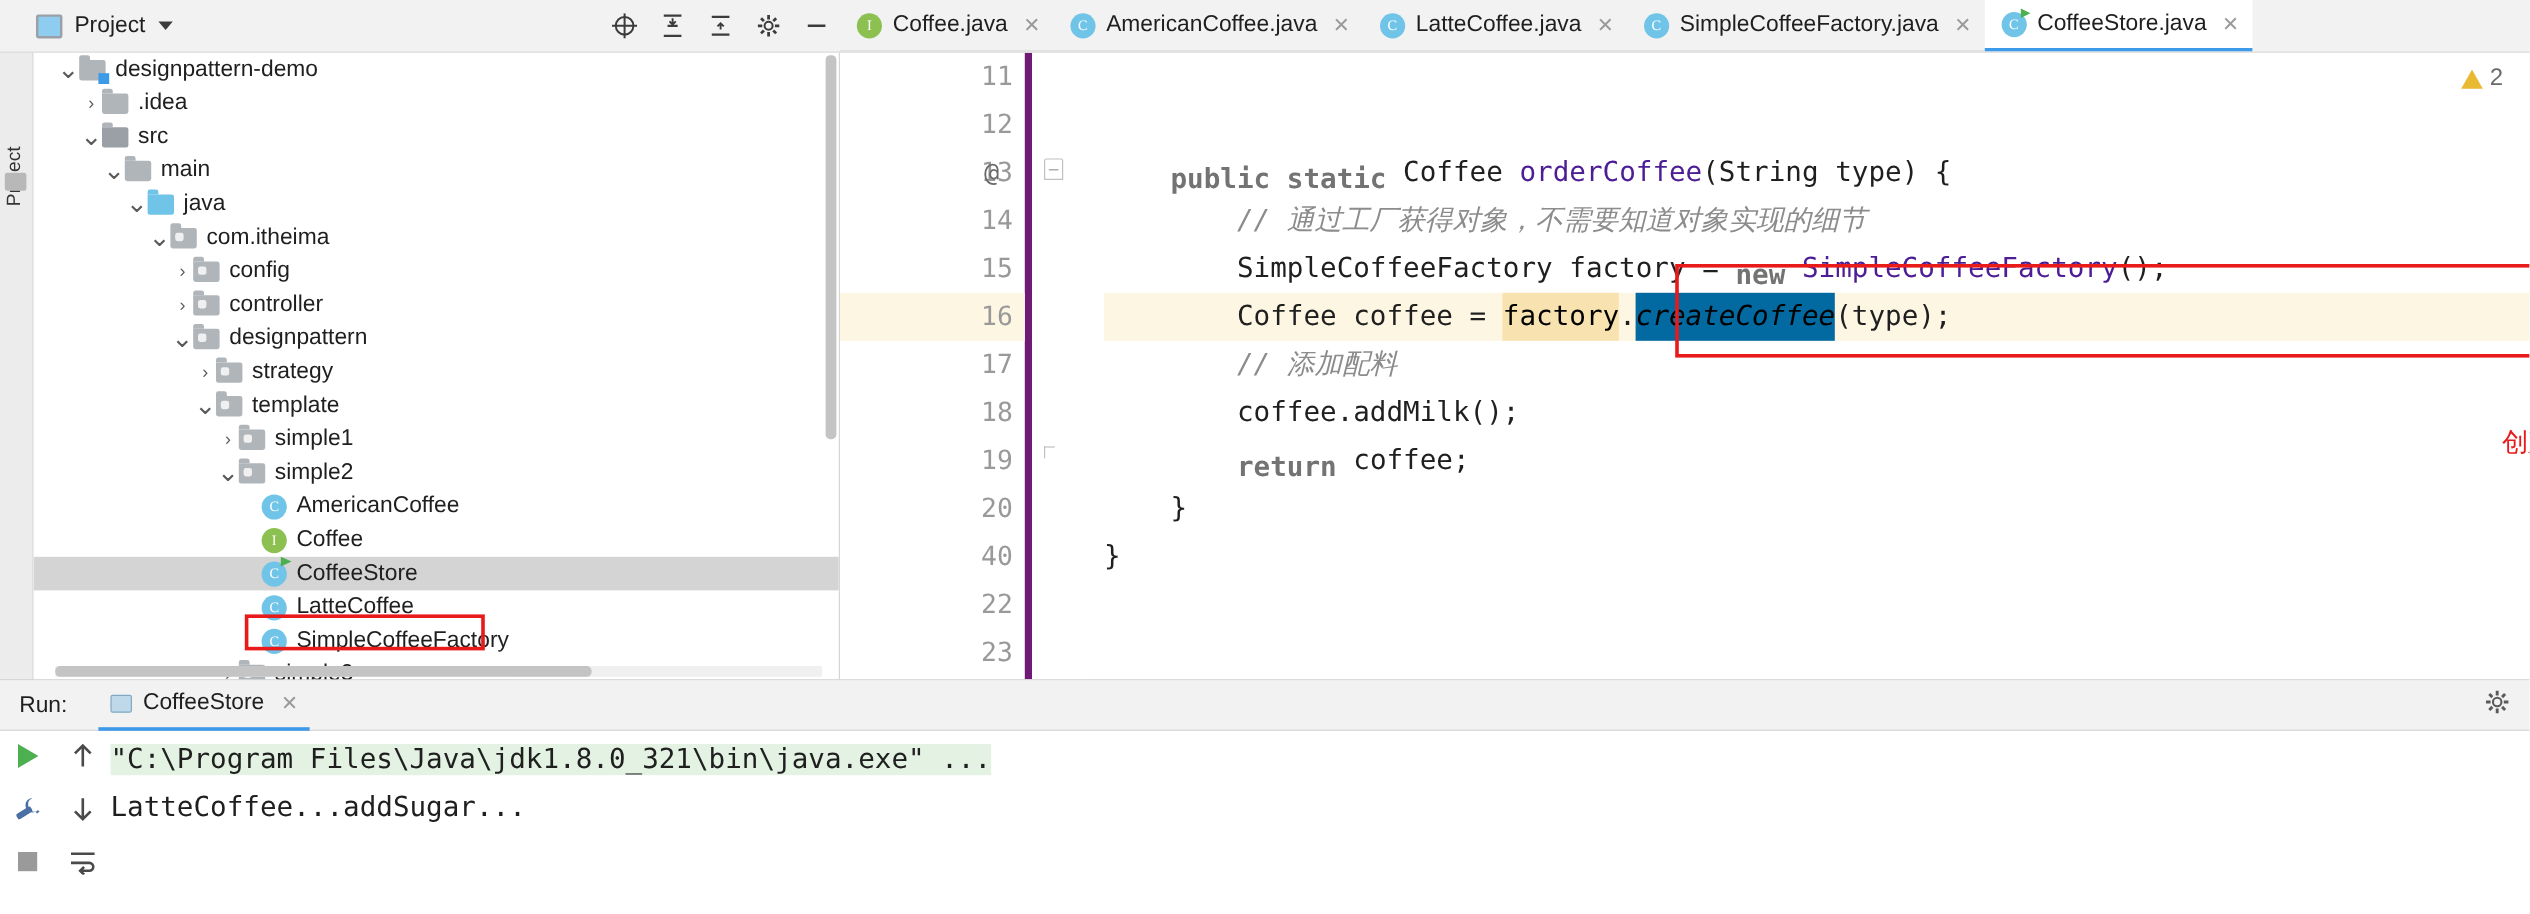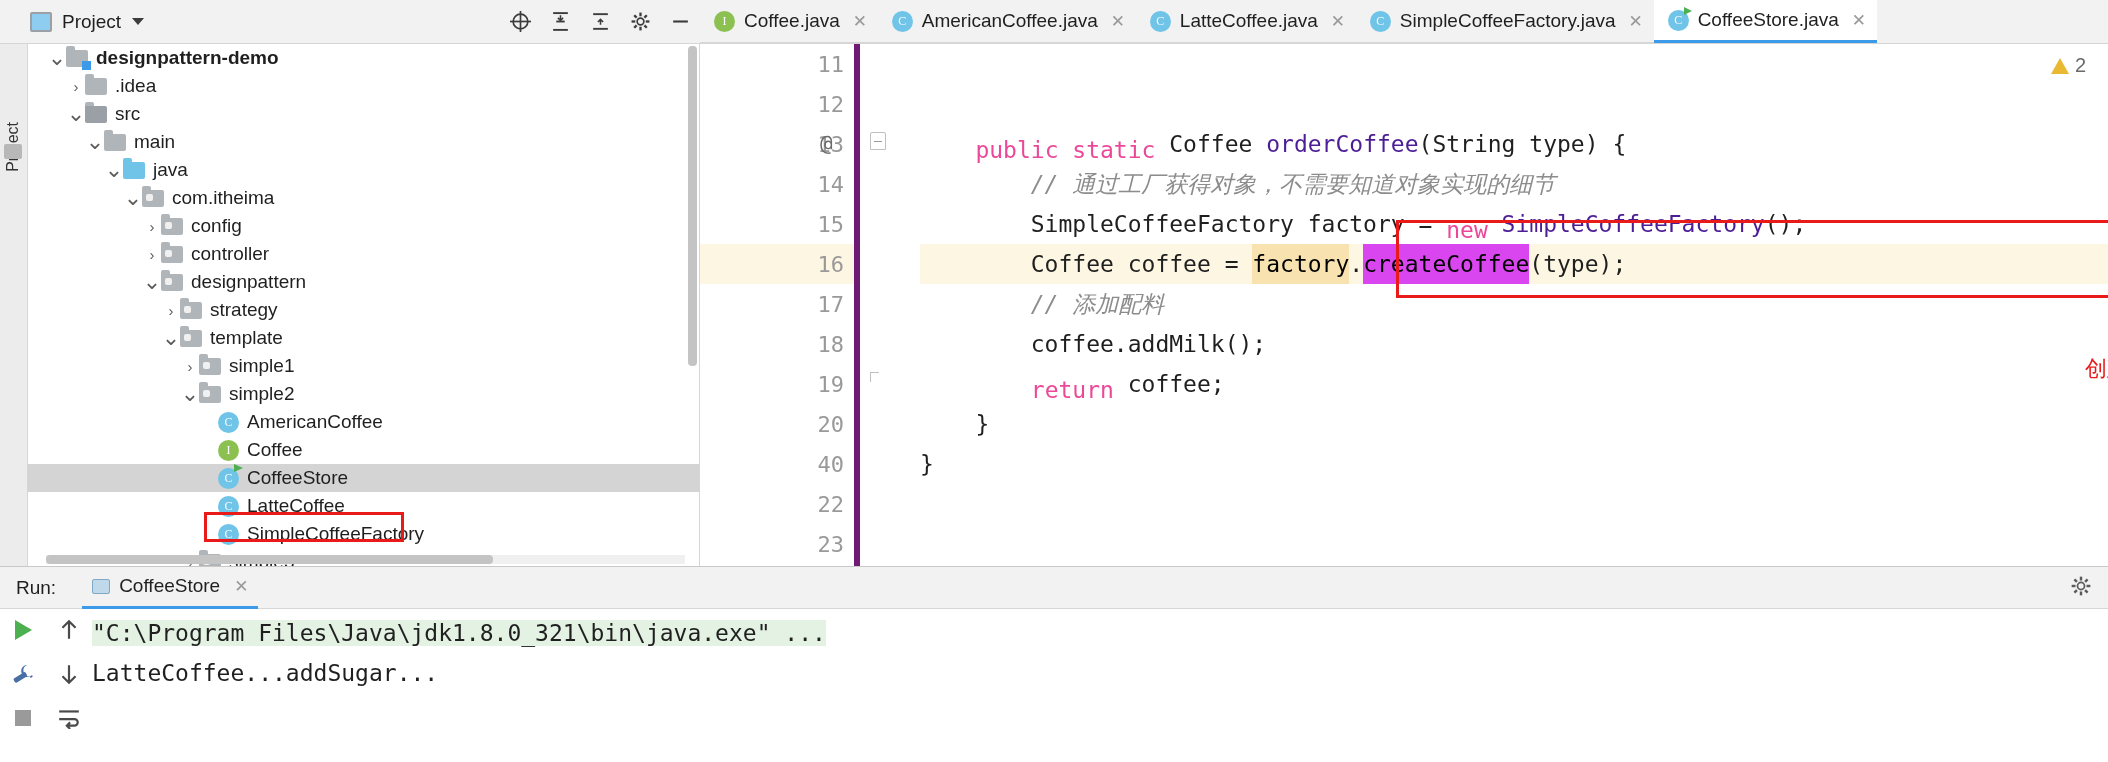--- a/index.html
+++ b/index.html
@@ -171,21 +171,21 @@
   .cicon.iface { background: #8cc152; }
   .cicon.runnable::after {
     content: ""; position: absolute;
     right: -4px; top: -4px;
     width: 0; height: 0;
     border-left: 9px solid #4caf50;
     border-top: 4px solid transparent;
     border-bottom: 4px solid transparent;
   }
   .tname { font-size: 19px; }
-  .tname.bold { font-weight: bold; text-align: center; }
+  .tname.bold { font-weight: normal; text-align: center; }
   .tpath { font-size: 18px; color: #9b9b9b; margin-left: 12px; }
 
   .hl-box {
     position: absolute;
     border: 3px solid #e81a1a;
     pointer-events: none; z-index: 5;
   }
   .hl-tree { left: 176px; top: 468px; width: 200px; height: 30px; }
 
   .tree-hscroll {
@@ -253,27 +253,27 @@
     flex: 1; position: relative;
     font-family: "DejaVu Sans Mono", monospace;
     font-size: 23px;
     padding-left: 14px;
   }
   .cline {
     height: 40px; display: flex; align-items: center;
     white-space: pre; line-height: 40px;
   }
   .cline.cur { background: #fdf6e3; }
-  .kw { color: #ec4899; font-weight: normal; margin-top: 12px; }
+  .kw { color: #737373; font-weight: bold; margin-top: 12px; }
   .type { color: #1f1f1f; }
   .meth { color: #4c1d95; }
   .plain { color: #1f1f1f; }
   .cmt { color: #8c8c8c; font-style: italic; }
   .sel-orange { background: #f8e3b0; }
-  .sel-blue { background: #d946ef; }
+  .sel-blue { background: #0369a1; font-style: italic; }
 
   .hl-code {
     left: 696px; top: 176px; width: 810px; height: 78px;
   }
   .note-cn {
     position: absolute;
     left: 1385px; top: 310px;
     font-size: 22px; color: #e81a1a;
     white-space: nowrap;
   }

